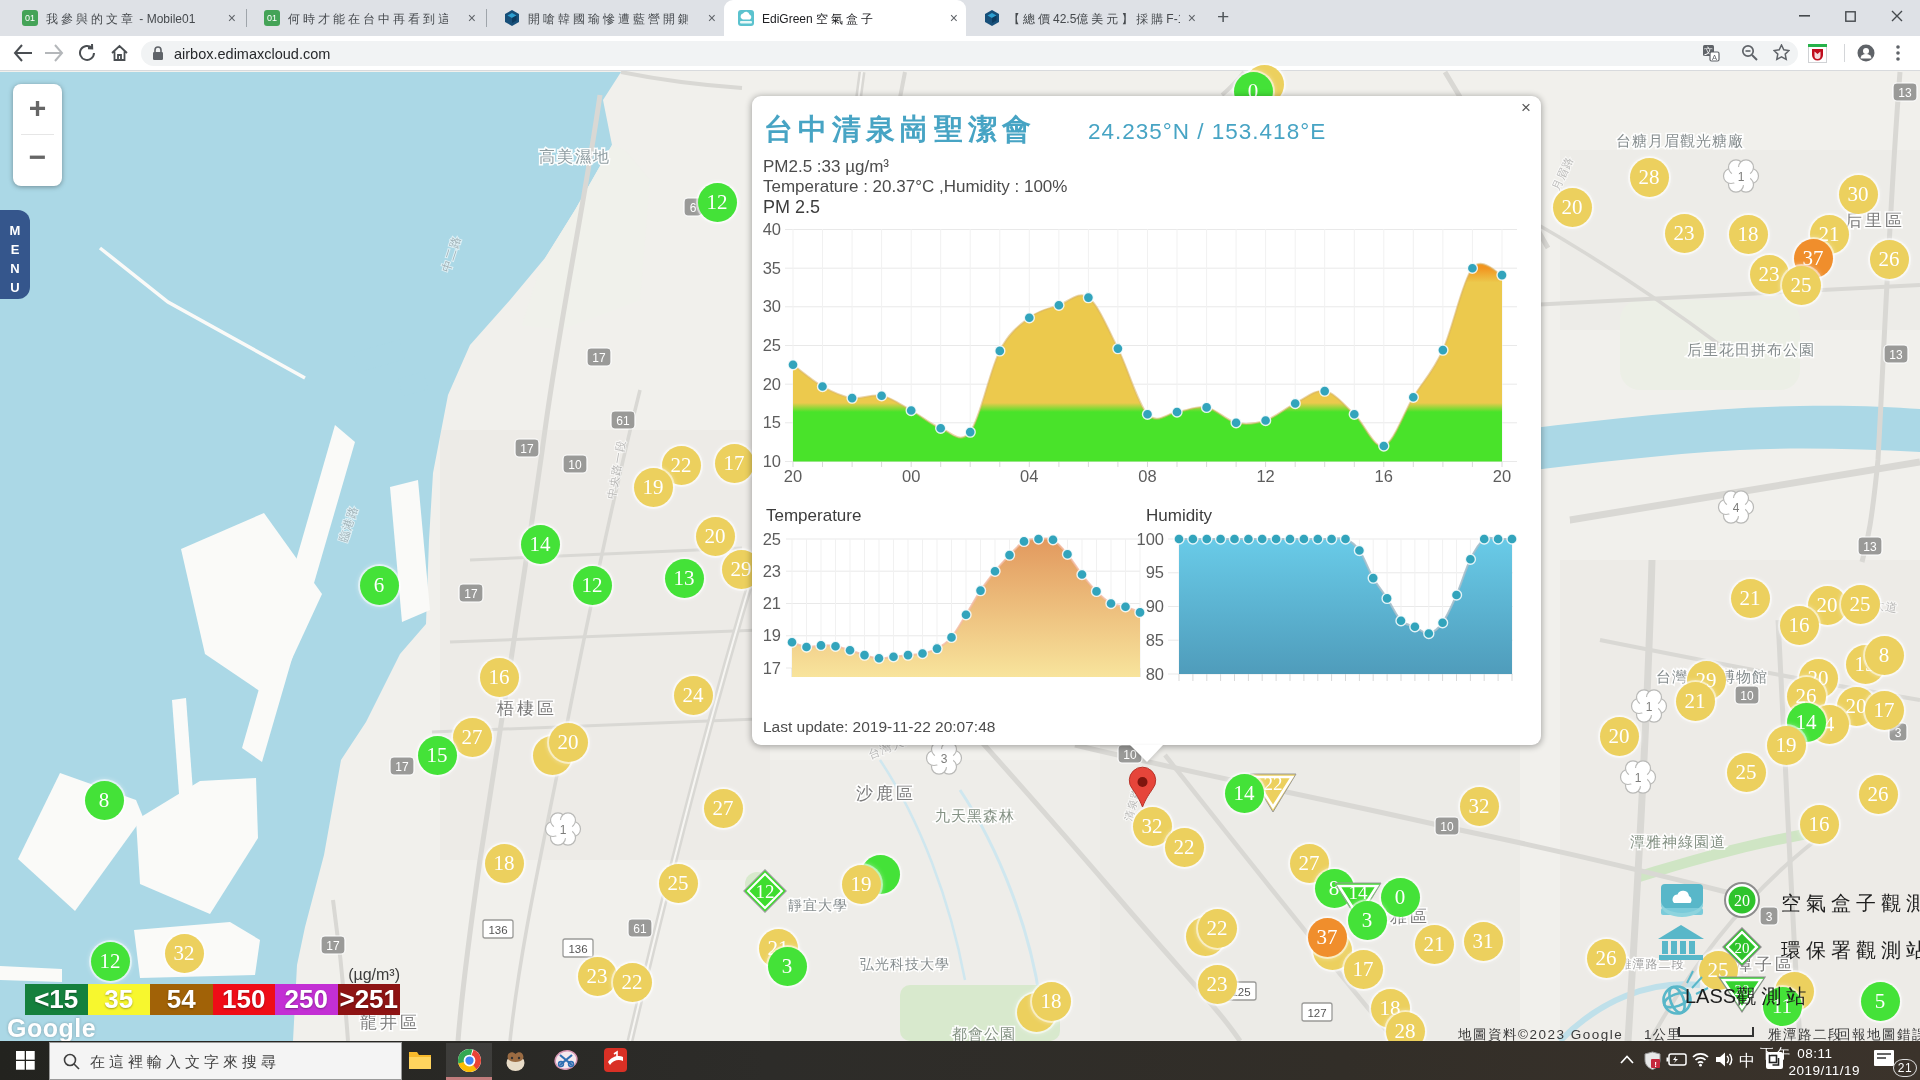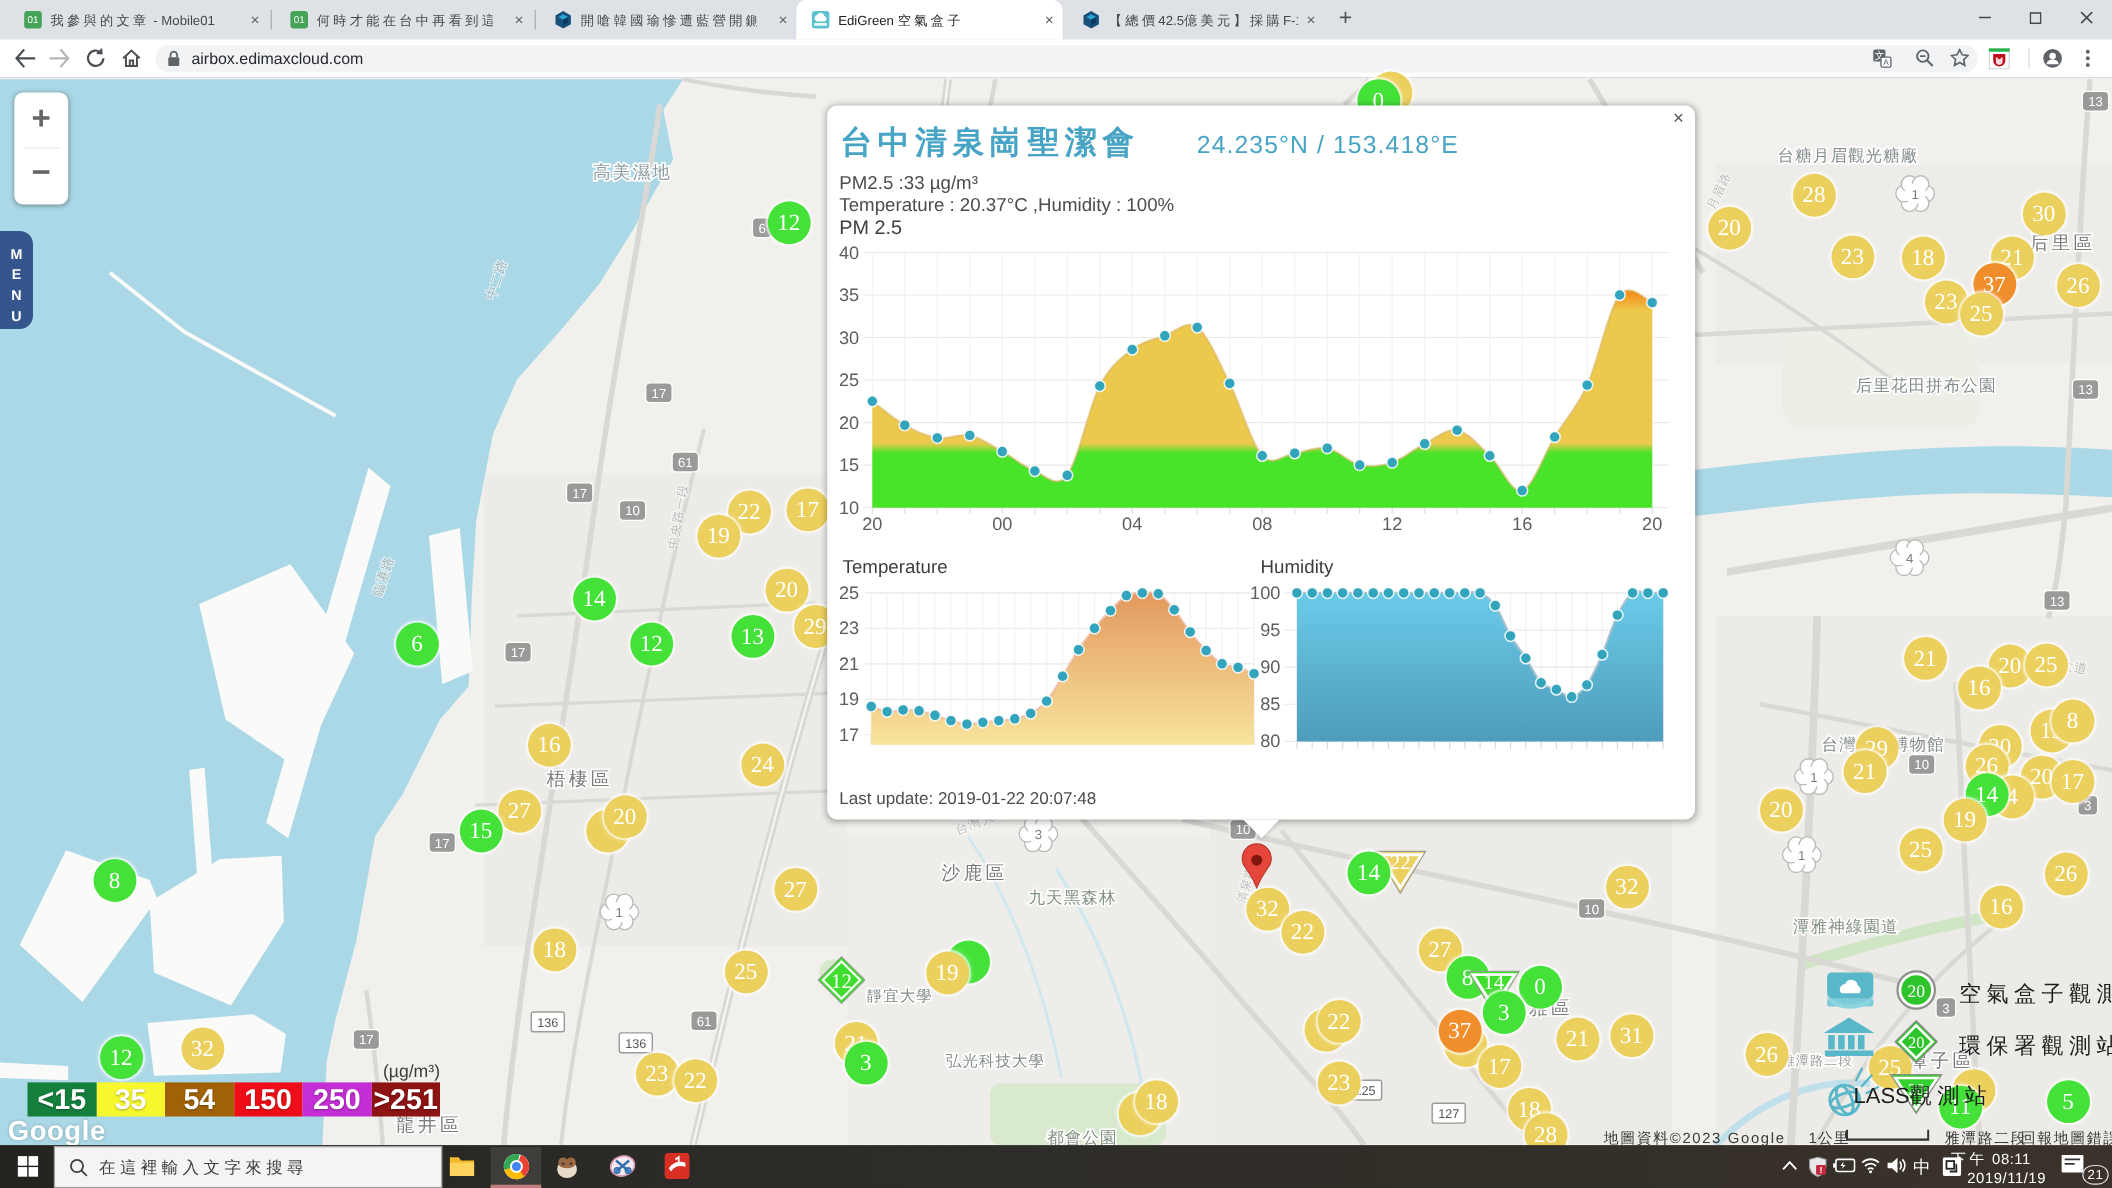--- a/index.html
+++ b/index.html
@@ -641,21 +641,21 @@
     <circle cx="1470.4" cy="559.2" r="5.0" class="dot"></circle>
     <circle cx="1484.2" cy="539.0" r="5.0" class="dot"></circle>
     <circle cx="1498.1" cy="539.0" r="5.0" class="dot"></circle>
     <circle cx="1512.0" cy="539.0" r="5.0" class="dot"></circle>
     <text x="1164" y="679.5" class="al" text-anchor="end">80</text>
     <text x="1164" y="645.8" class="al" text-anchor="end">85</text>
     <text x="1164" y="612.0" class="al" text-anchor="end">90</text>
     <text x="1164" y="578.2" class="al" text-anchor="end">95</text>
     <text x="1164" y="544.5" class="al" text-anchor="end">100</text>
 </svg>
-<div class="pinfo" style="top:718px;font-size:15.5px">Last update: 2019-01-22 20:07:48</div>
+<div class="pinfo" style="top:718px;font-size:15.5px">Last update: 2019-11-22 20:07:48</div>
 
 
 <div id="zoomctl">
     <div class="zi" style="top:7px">+</div>
     <div class="zi" style="top:56px">−</div>
     <div style="position:absolute;left:8px;top:50px;width:33px;height:1px;background:#e6e6e6"></div>
   </div>
 <div id="menu">M<br>E<br>N<br>U</div>
 <div id="pmscale">
     <div style="background:#15803d">&lt;15</div>
@@ -775,20 +775,20 @@
 <svg class="tbic" style="left:1715px;top:1051px" width="19" height="17" viewBox="0 0 19 17">
     <polygon points="1,6 5,6 10,1.5 10,15.5 5,11 1,11" fill="#fff"></polygon>
     <path d="M12,5 a5,5 0 0 1 0,7 M14.5,3 a8,8 0 0 1 0,11" stroke="#fff" stroke-width="1.5" fill="none"></path>
   </svg>
 <div class="trtx" style="left:1739px;top:1051px;font-size:16px">中</div>
 <svg class="tbic" style="left:1766px;top:1052px" width="17" height="17" viewBox="0 0 17 17">
     <rect x="0" y="0" width="17" height="17" rx="2" fill="#fff"></rect>
     <rect x="3.5" y="3.5" width="7" height="7" fill="none" stroke="#222" stroke-width="1.6"></rect>
     <path d="M12.5,6 v7 h-6" stroke="#222" stroke-width="1.6" fill="none"></path>
   </svg>
-<div class="trtx" style="left:1760px;top:1045px;width:100px;text-align:center"><span style="letter-spacing:3px">下午</span> 08:11</div>
+<div class="trtx" style="left:1760px;top:1045px;width:100px;text-align:left"><span style="letter-spacing:3px">下午</span> 08:11</div>
 <div class="trtx" style="left:1760px;top:1063px;width:100px;text-align:right">2019/11/19</div>
 <svg class="tbic" style="left:1874px;top:1050px" width="24" height="20" viewBox="0 0 24 20">
     <rect x="0" y="0" width="20" height="16" rx="1" fill="#fff"></rect>
     <line x1="3" y1="4" x2="17" y2="4" stroke="#333" stroke-width="1.5"></line>
     <line x1="3" y1="8" x2="12" y2="8" stroke="#333" stroke-width="1.5"></line>
   </svg>
 <div class="trtx" style="left:1893px;top:1059px;width:24px;height:18px;border:1.4px solid #ddd;border-radius:50%/60%;font-size:12px;text-align:center;line-height:16px">21</div>
 
 </body></html>

